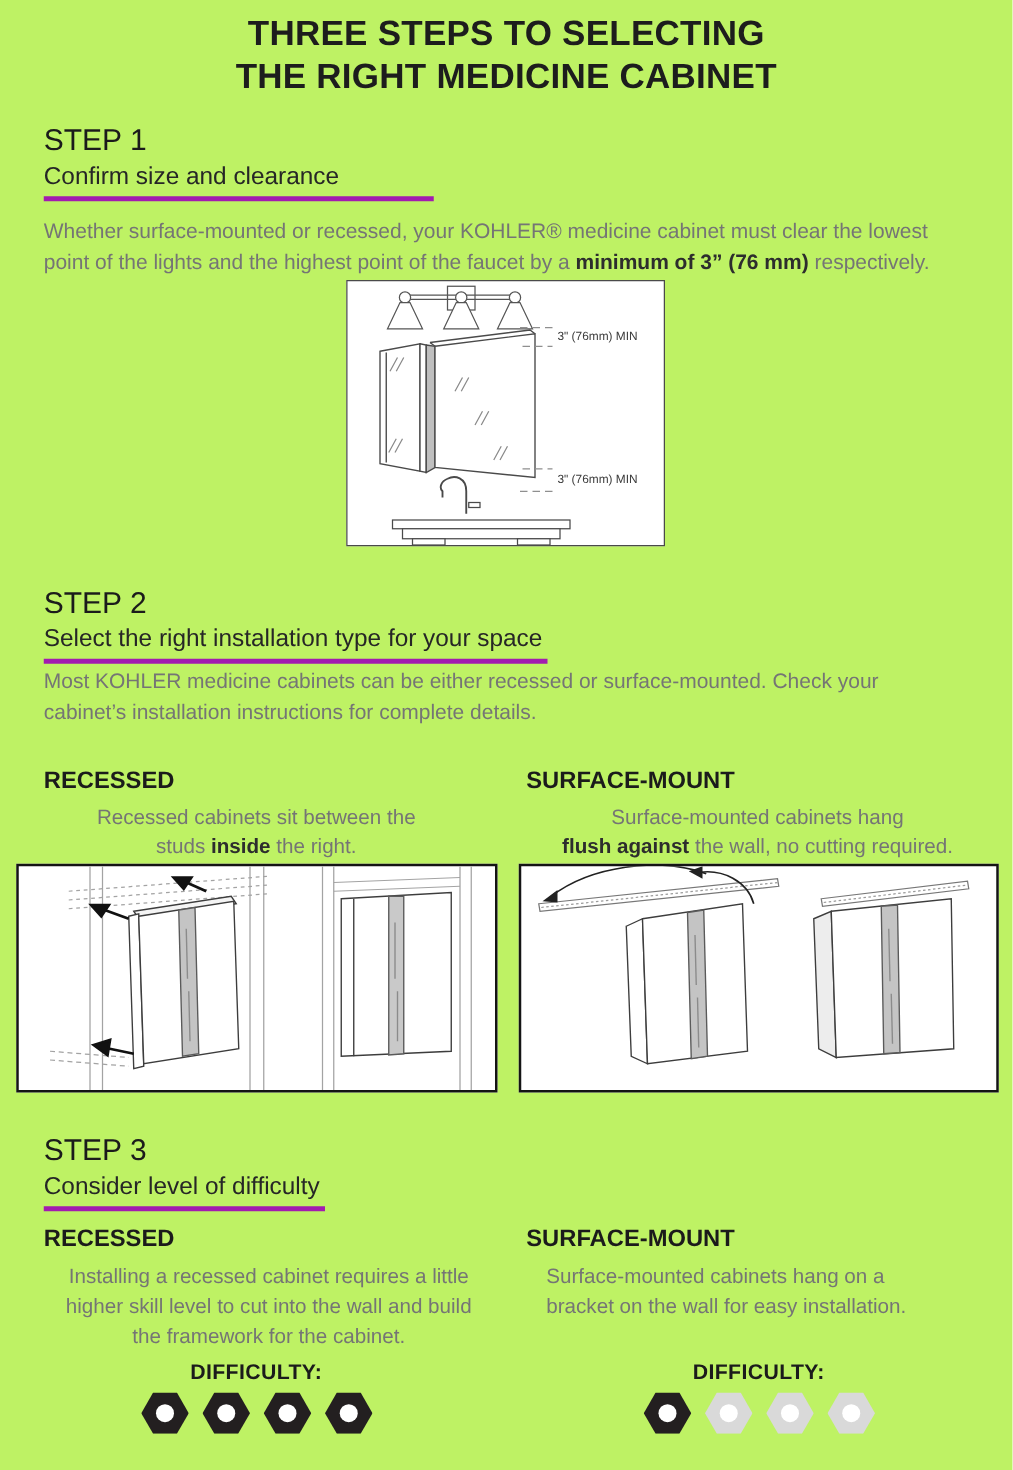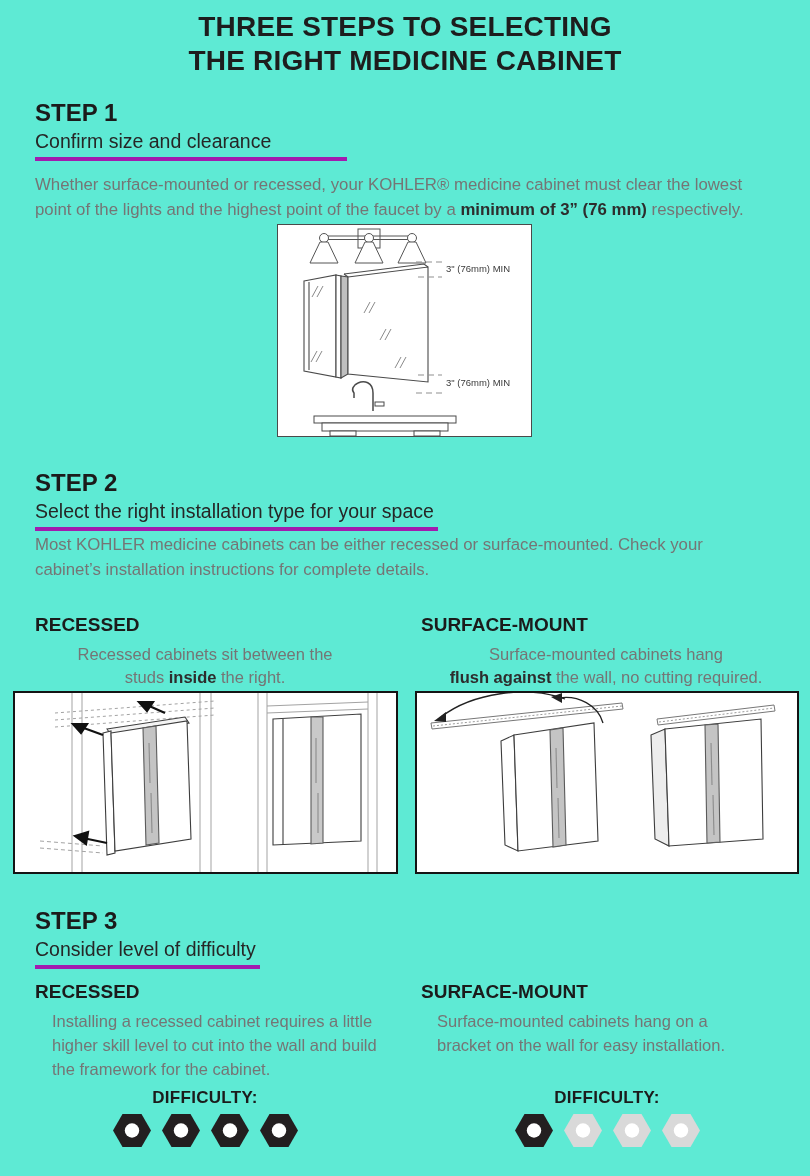--- a/index.html
+++ b/index.html
@@ -1,21 +1,21 @@
 <!DOCTYPE html>
 <html><head>
 <meta charset="utf-8">
 <style>
   html,body{margin:0;padding:0;background:#ffffff;}
-  #page{position:relative;width:810px;height:1176px;background:#5eead4;
+  #page{position:relative;width:810px;height:1176px;background:#bef264;
         font-family:"Liberation Sans", sans-serif;color:#1d1d1d;overflow:hidden;}
   .abs{position:absolute;}
   .title{top:10px;left:0;width:810px;text-align:center;font-size:28px;font-weight:bold;
          line-height:34px;color:#1d1d1d;letter-spacing:.2px;}
-  .step-heading{font-size:24px;font-weight:bold;color:#1b1b1b;}
+  .step-heading{font-size:24px;font-weight:normal;color:#1b1b1b;}
   .step-sub{font-size:19.5px;color:#262626;border-bottom:4px solid #a21caf;
             padding-bottom:4px;white-space:nowrap;display:inline-block;}
   .body-text{font-size:16.8px;line-height:25px;color:#757575;white-space:pre-line;}
   .body-text b{color:#2d2d2d;font-weight:bold;}
   .col-title{font-size:19px;font-weight:bold;color:#1b1b1b;text-align:left;}
   .col-caption{font-size:16.5px;line-height:23px;color:#757575;text-align:center;white-space:pre-line;}
   .col-caption b{color:#2d2d2d;}
   .col-body{font-size:16.5px;line-height:24px;color:#757575;white-space:pre-line;}
   .diag-box{border:1px solid #4a4a4a;background:#fff;}
   .install-box{border:2.5px solid #141414;background:#fff;}
@@ -196,21 +196,21 @@
   </div>
 
   <div class="abs step-heading" style="left:35px;top:907px;">STEP 3</div>
   <div class="abs" style="left:35px;top:938px;">
     <span class="step-sub" style="padding-right:4px;">Consider level of difficulty</span>
   </div>
 
   <div class="abs col-title" style="left:35px;top:981px;width:340px;">RECESSED</div>
   <div class="abs col-title" style="left:421px;top:981px;width:370px;">SURFACE-MOUNT</div>
 
-  <div class="abs col-body" style="left:52px;top:1009px;width:350px;">Installing a recessed cabinet requires a little
+  <div class="abs col-body" style="left:40px;top:1009px;width:350px;text-align:center;">Installing a recessed cabinet requires a little
 higher skill level to cut into the wall and build
 the framework for the cabinet.</div>
   <div class="abs col-body" style="left:437px;top:1009px;width:345px;">Surface-mounted cabinets hang on a
 bracket on the wall for easy installation.</div>
 
   <div class="abs diff-label" style="left:35px;top:1088px;width:340px;">DIFFICULTY:</div>
   <div class="abs diff-label" style="left:437px;top:1088px;width:340px;">DIFFICULTY:</div>
 
   <div class="abs nut-row" style="left:35px;top:1114px;width:340px;">
       <svg width="38" height="33" viewBox="0 0 38 33">

